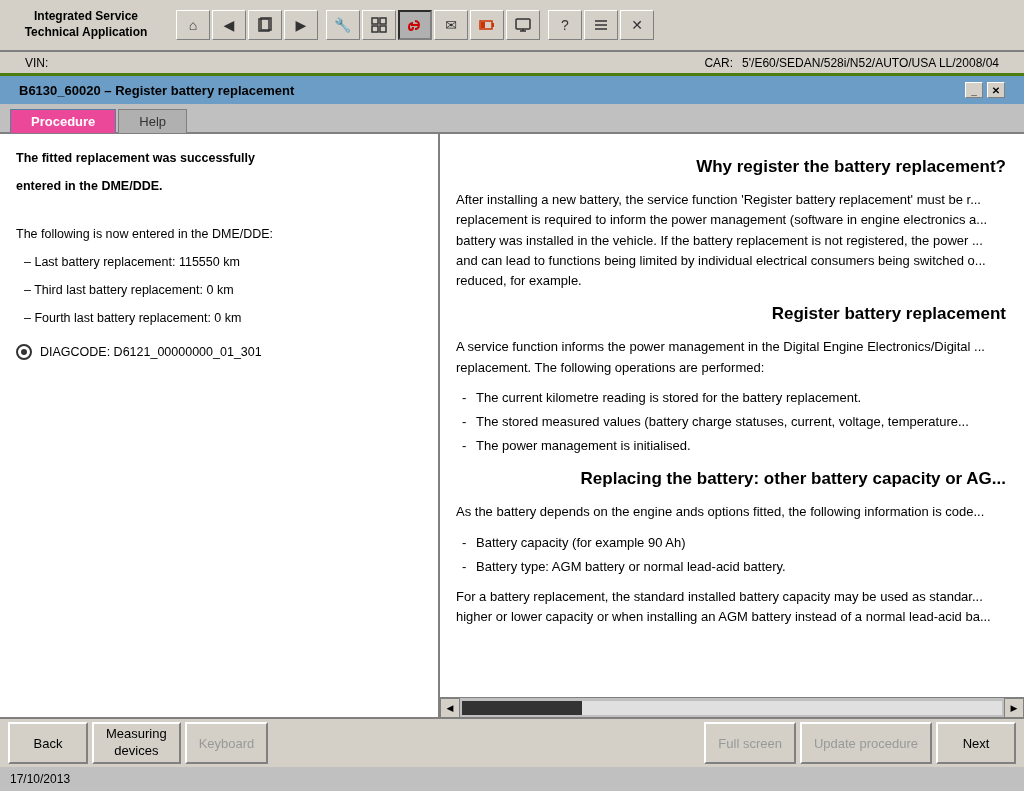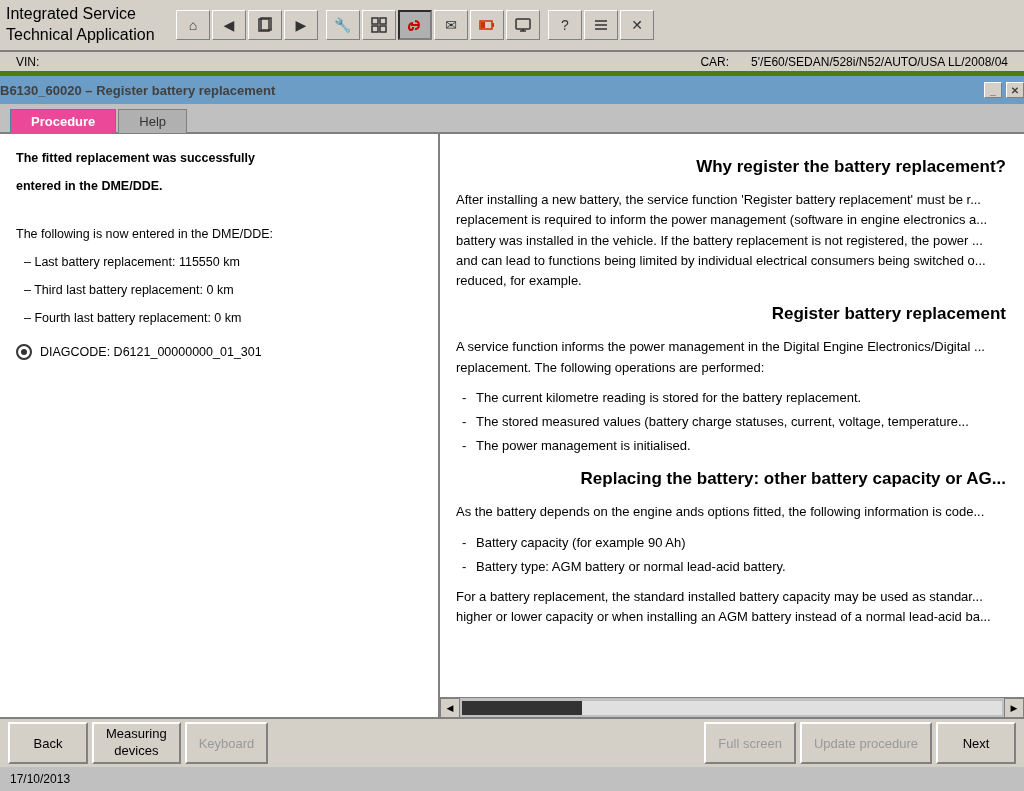--- a/index.html
+++ b/index.html
@@ -17,25 +17,26 @@
     #toolbar {
       background: #d4d0c8;
       border-bottom: 2px solid #808080;
       display: flex;
       align-items: center;
       padding: 4px 6px;
       gap: 2px;
       height: 52px;
     }
     #app-title {
-      font-size: 16px;
-      font-weight: normal;
+      font-size: 12px;
+      font-weight: bold;
       line-height: 1.3;
       min-width: 160px;
       margin-right: 8px;
+      text-align: center;
     }
     .toolbar-btn {
       background: #d4d0c8;
       border: 1px solid #808080;
       border-top-color: #ffffff;
       border-left-color: #ffffff;
       width: 34px;
       height: 30px;
       display: flex;
       align-items: center;
@@ -43,34 +44,34 @@
       cursor: pointer;
       font-size: 14px;
       color: #333;
     }
     .toolbar-btn.active { background: #b0b0b0; }
     .toolbar-sep { width: 4px; }
 
     
     #vin-bar {
       background: #d4d0c8;
-      border-bottom: 5px solid #4d7c0f;
-      padding: 3px 16px;
+      border-bottom: 3px solid #4d7c0f;
+      padding: 3px 25px;
       font-size: 12px;
       height: 24px;
       display: flex;
       align-items: center;
-      gap: 16px;
+      gap: 3px;
     }
 
     
     #window-title {
       background: #6b9dc7;
-      color: #404040;
-      padding: 4px 0;
+      color: #000000;
+      padding: 4px 19px;
       font-size: 13px;
       font-weight: bold;
       display: flex;
       align-items: center;
       justify-content: space-between;
       height: 28px;
     }
     .window-controls {
       display: flex;
       gap: 4px;

